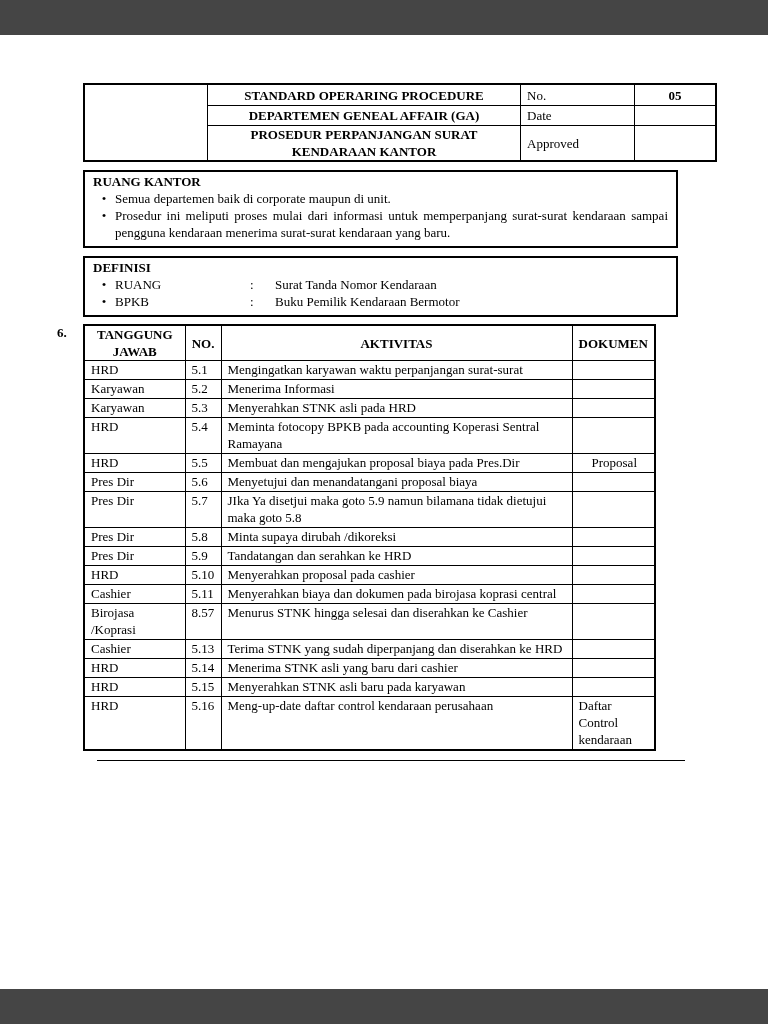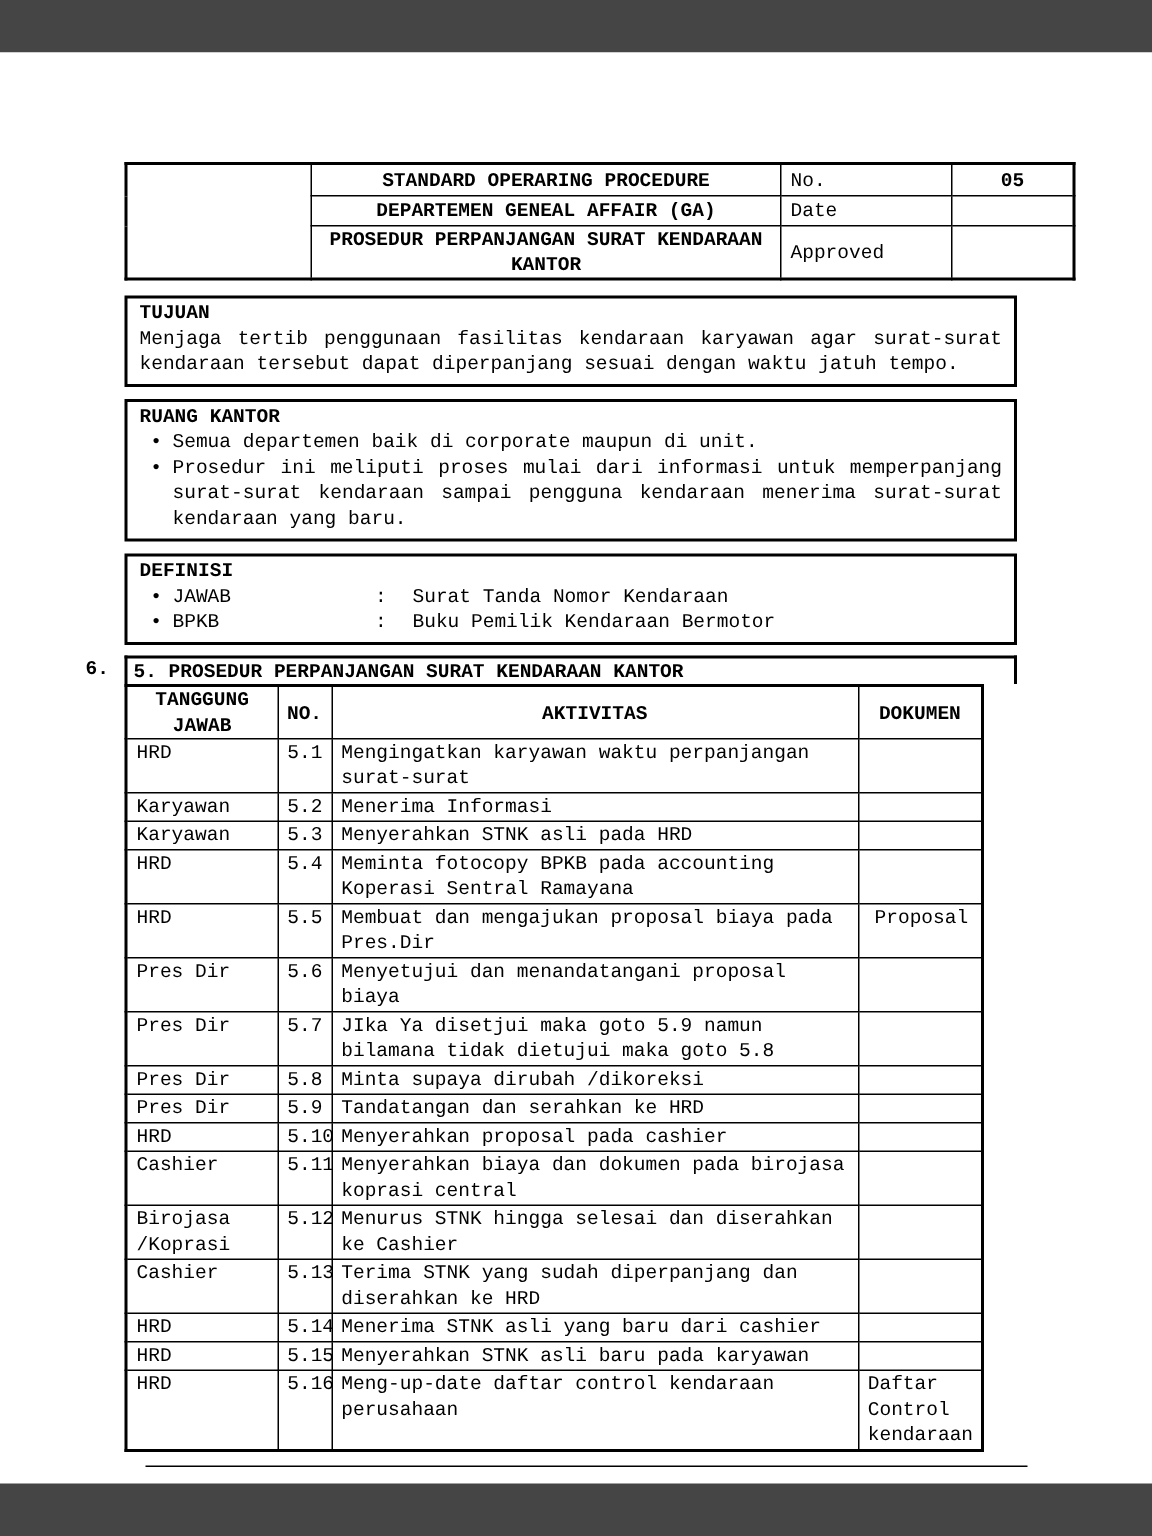--- a/index.html
+++ b/index.html
@@ -4,21 +4,21 @@
 <style>
   html,body{margin:0;padding:0;}
   body{
     width:768px;height:1024px;position:relative;background:#ffffff;
     font-family:"Liberation Serif", serif;color:#000;overflow:hidden;
   }
   .band{position:absolute;left:0;width:768px;height:35px;background:#454545;}
   .band.top{top:0;}
   .band.bottom{top:989px;}
   .page{position:absolute;top:35px;left:0;width:768px;height:954px;background:#fff;}
-  .content{position:absolute;left:83px;top:73px;width:595px;font-size:13px;line-height:17px;font-family:Liberation Mono, monospace;}
+  .content{position:absolute;left:83px;top:48px;width:595px;font-size:13px;line-height:17px;}
 
   
   table{border-collapse:collapse;}
   .hdr{width:595px;border:2px solid #000;table-layout:fixed;}
   .hdr td{border:1px solid #000;padding:0 6px;vertical-align:middle;}
   .hdr .logo-cell{width:110px;}
   .hdr .title-cell{width:300px;text-align:center;font-weight:bold;}
   .hdr .label-cell{width:101px;}
   .hdr .value-cell{width:68px;}
   .hdr tr.r1 td{height:20px;}
@@ -78,57 +78,52 @@
         <td class="value-cell"></td>
       </tr>
       <tr class="r3">
         <td class="title-cell">PROSEDUR PERPANJANGAN SURAT KENDARAAN KANTOR</td>
         <td class="label-cell">Approved</td>
         <td class="value-cell"></td>
       </tr>
     </tbody>
       </table>
 
-    <div class="box first">
-      <h3>TUJUAN</h3>
-      <p>Menjaga tertib penggunaan fasilitas kendaraan karyawan agar surat-surat kendaraan tersebut dapat diperpanjang sesuai dengan waktu jatuh tempo.</p>
-    </div>
 
     <div class="box">
       <h3>RUANG KANTOR</h3>
       <div class="li">
         <span class="marker">•</span>
         <span class="txt">Semua departemen baik di corporate maupun di unit.</span>
       </div>
       <div class="li">
         <span class="marker">•</span>
         <span class="txt">Prosedur ini meliputi proses mulai dari informasi untuk memperpanjang surat-surat kendaraan sampai pengguna kendaraan menerima surat-surat kendaraan yang baru.</span>
       </div>
     </div>
 
     <div class="box">
       <h3>DEFINISI</h3>
       <div class="def-row">
         <span class="marker">•</span>
-        <span class="term">JAWAB</span>
+        <span class="term">RUANG</span>
         <span class="sep">:</span>
         <span class="def">Surat Tanda Nomor Kendaraan</span>
       </div>
       <div class="def-row">
         <span class="marker">•</span>
         <span class="term">BPKB</span>
         <span class="sep">:</span>
         <span class="def">Buku Pemilik Kendaraan Bermotor</span>
       </div>
     </div>
 
 
     <div class="proc-wrap">
       <span class="outer-num">6.</span>
-      <div class="proc-title">5. PROSEDUR  PERPANJANGAN SURAT KENDARAAN KANTOR</div>
       <table class="main">
         <colgroup>
           <col class="c-jawab">
             <col class="c-no">
             <col class="c-akt">
             <col class="c-dok">
         </colgroup>
         <tbody>
             <tr>
           <th>TANGGUNG JAWAB</th>
@@ -197,21 +192,21 @@
           <td></td>
         </tr>
         <tr>
           <td>Cashier</td>
           <td>5.11</td>
           <td>Menyerahkan biaya dan dokumen pada birojasa koprasi central</td>
           <td></td>
         </tr>
         <tr>
           <td>Birojasa /Koprasi</td>
-          <td>5.12</td>
+          <td>8.57</td>
           <td>Menurus STNK hingga selesai dan diserahkan ke Cashier</td>
           <td></td>
         </tr>
         <tr>
           <td>Cashier</td>
           <td>5.13</td>
           <td>Terima STNK yang sudah diperpanjang dan diserahkan ke HRD</td>
           <td></td>
         </tr>
         <tr>

